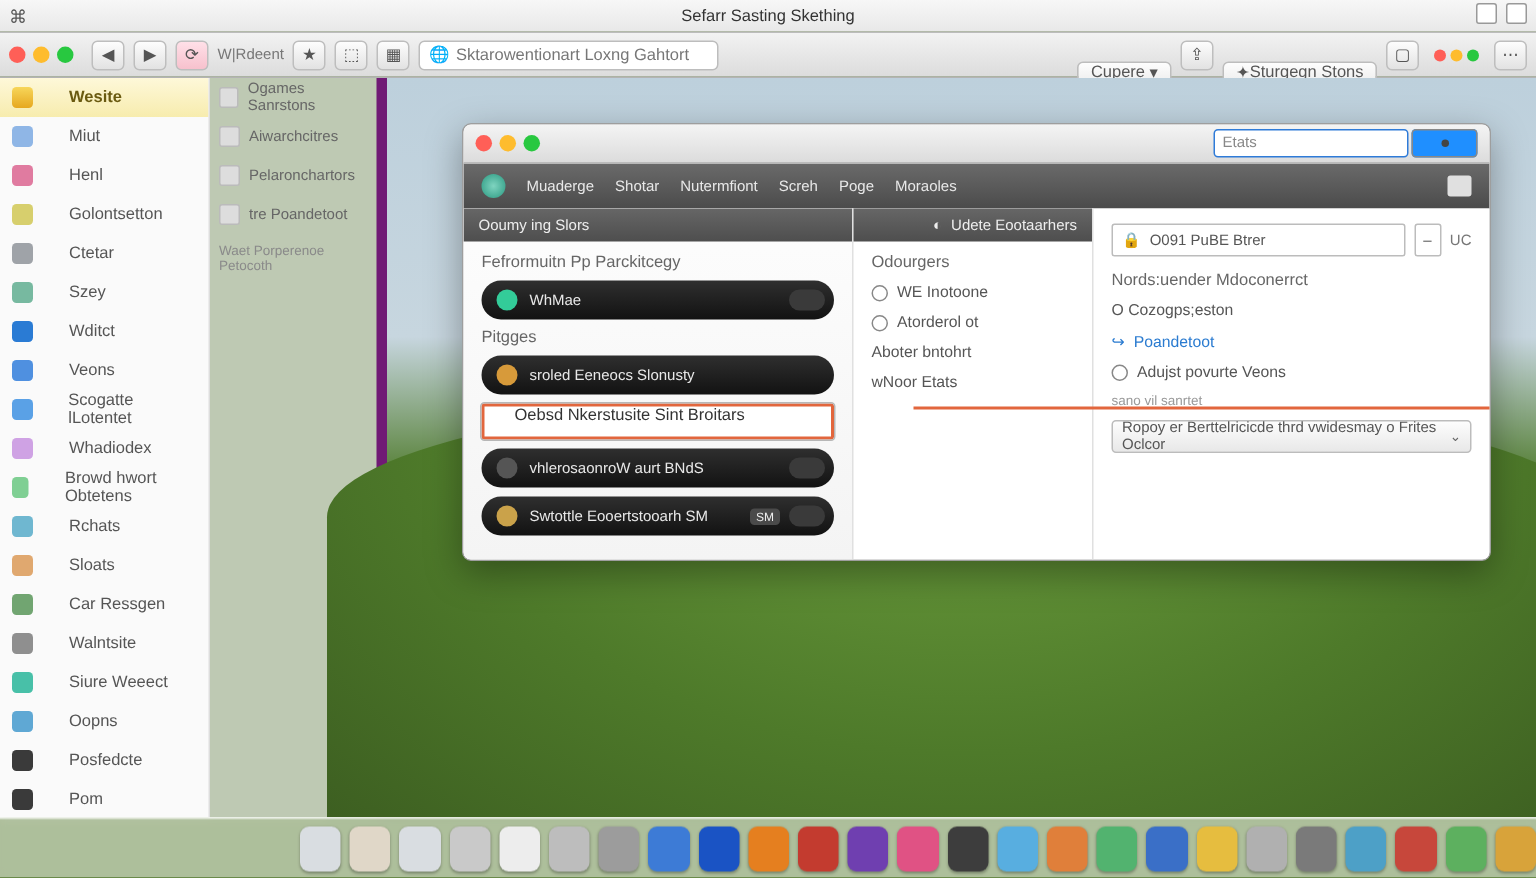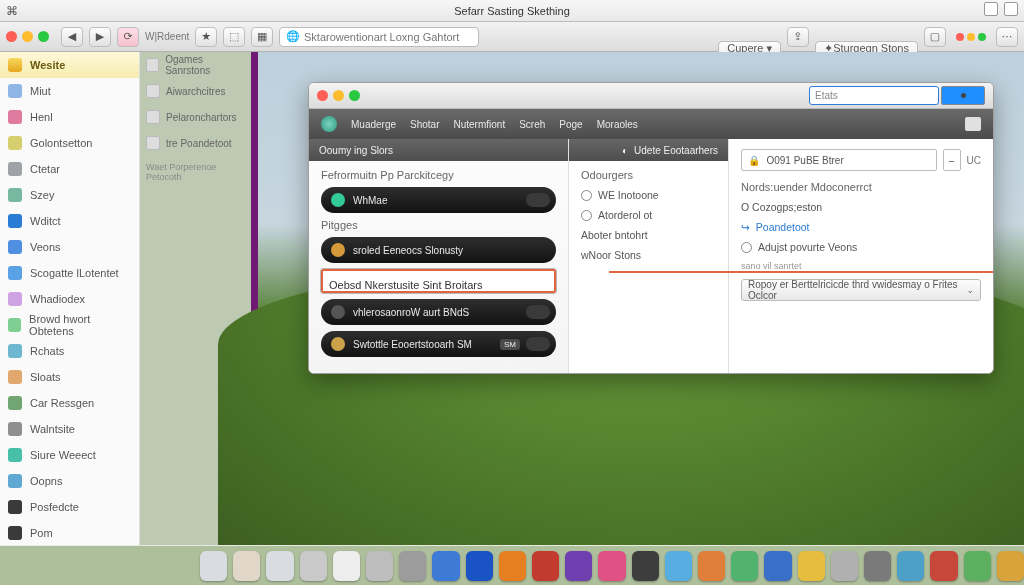--- a/index.html
+++ b/index.html
@@ -19,21 +19,21 @@
   .tool-btn{width:22px;height:20px;border:1px solid #bebebe;border-radius:4px;background:linear-gradient(#fdfdfd,#e2e2e2);display:flex;align-items:center;justify-content:center;color:#555;}
   .tool-btn.refresh{background:linear-gradient(#ffe0e8,#f7c1cd);}
   .addr{flex:0 0 200px;height:20px;border:1px solid #bdbdbd;border-radius:4px;background:#fff;padding:0 6px;display:flex;align-items:center;color:#777;}
   .toolbar .spacer{flex:1;}
   .pill{height:20px;border:1px solid #bdbdbd;border-radius:4px;background:linear-gradient(#fdfdfd,#e8e8e8);padding:0 8px;display:flex;color:#555;margin-top:29px;}
   .mini-dots{display:flex;gap:3px;margin:0 4px;}
   .mini-dots span{width:8px;height:8px;border-radius:50%;}
   
   .workspace{display:flex;height:calc(585px - 22px - 30px - 40px);}
   .sidebar{width:140px;background:#fafafa;border-right:1px solid #ddd;overflow:hidden;}
-  .sb-item{display:flex;align-items:center;gap:8px;height:26px;padding:0 8px;font-size:11px;color:#555;cursor:pointer;}
+  .sb-item{display:flex;align-items:center;gap:24px;height:26px;padding:0 8px;font-size:11px;color:#555;cursor:pointer;}
   .sb-item.hd{background:linear-gradient(#fef8d9,#f7ecae);color:#6a5a10;font-weight:600;}
   .sb-item .ic{width:14px;height:14px;border-radius:3px;display:inline-block;}
   .sidebar2{width:118px;background:rgba(235,235,235,.65);border-right:7px solid #701a75;font-size:10px;color:#666;}
   .sb2-item{display:flex;align-items:center;gap:6px;height:26px;padding:0 6px;}
   .sb2-item .ic{width:14px;height:14px;border:1px solid #bbb;background:#ddd;border-radius:2px;}
   .sidebar2 .note{font-size:9px;color:#8a8a8a;padding:6px;}
   
   .desktop{flex:1;position:relative;background:linear-gradient(#bdd0dc 0%,#c7d6df 35%,#4e7a2a 55%,#4e7a2a 100%);}
   .hill{position:absolute;left:-40px;right:-40px;bottom:0;height:58%;background:radial-gradient(ellipse at 50% 0%,#6fa23f 0%,#4e7a2a 60%,#3d5f21 100%);border-top-left-radius:50% 30%;border-top-right-radius:50% 30%;}
   
@@ -49,21 +49,21 @@
   .colA{width:260px;border-right:1px solid #e0e0e0;background:linear-gradient(#fdfdfd,#f4f4f4);}
   .colB{width:160px;border-right:1px solid #e0e0e0;}
   .colC{flex:1;}
   .subhead{height:22px;background:linear-gradient(#666,#4e4e4e);color:#eee;font-size:10px;display:flex;align-items:center;padding:0 10px;margin:-10px -12px 8px -12px;}
   .subhead.rt{justify-content:flex-end;gap:6px;}
   .secTitle{font-size:11px;color:#666;margin:4px 0 6px;}
   .pillRow{height:26px;border-radius:13px;background:linear-gradient(#2f2f2f,#121212);color:#e8e8e8;font-size:10px;display:flex;align-items:center;gap:8px;padding:0 10px;margin-bottom:6px;position:relative;}
   .pillRow .pi{width:14px;height:14px;border-radius:50%;}
   .pillRow .toggle{position:absolute;right:6px;width:24px;height:14px;border-radius:7px;background:#3a3a3a;}
   .pillRow .badge{position:absolute;right:36px;font-size:8px;background:#4a4a4a;color:#eee;border-radius:3px;padding:1px 4px;}
-  .txtField{height:24px;border:2px solid #e2663d;border-radius:2px;outline:1px solid #b7b7b7;background:#fff;font-size:11px;color:#333;padding:0 6px;display:flex;align-items:flex-end;margin:6px 0;}
+  .txtField{height:24px;border:2px solid #e2663d;border-radius:2px;outline:1px solid #b7b7b7;background:#fff;font-size:11px;color:#333;padding:0 20px;display:flex;align-items:flex-start;margin:6px 0;}
   .callout{position:absolute;height:0;border-top:2px solid #e2663d;}
   .opt{display:flex;align-items:center;gap:6px;font-size:10.5px;color:#555;margin:8px 0;}
   .radio{width:11px;height:11px;border:1px solid #888;border-radius:50%;background:#fff;}
   .radio.on:after{content:"";display:block;width:5px;height:5px;margin:2px;background:#444;border-radius:50%;}
   .fieldbox{height:22px;border:1px solid #bcbcbc;border-radius:2px;background:#fff;font-size:10px;color:#555;padding:0 6px;display:flex;align-items:center;gap:6px;}
   .dropdown{height:22px;border:1px solid #bcbcbc;border-radius:3px;background:linear-gradient(#fdfdfd,#e8e8e8);font-size:10px;color:#555;display:flex;align-items:center;padding:0 6px;justify-content:space-between;}
   .chev{font-size:9px;color:#666;}
   
   .dock{position:absolute;left:0;right:0;bottom:0;height:40px;background:rgba(255,255,255,.45);border-top:1px solid rgba(255,255,255,.7);display:flex;align-items:center;justify-content:center;gap:6px;backdrop-filter:blur(3px);padding-left:200px;}
   .dock .app{width:30px;height:30px;border-radius:6px;box-shadow:0 1px 2px rgba(0,0,0,.3);}
@@ -288,21 +288,21 @@
               <span>WE Inotoone</span>
             </div>
           <div class="opt">
               <span class="radio"></span>
               <span>Atorderol ot</span>
             </div>
           <div class="opt">
               <span>Aboter bntohrt</span>
             </div>
           <div class="opt">
-              <span>wNoor Stons</span>
+              <span>wNoor Etats</span>
             </div>
         </div>
 
         <div class="col colC">
           <div style="display:flex;gap:6px;align-items:center">
             <div class="fieldbox" style="flex:1">
               <span>🔒</span>
               <span>O091 PuBE Btrer</span>
             </div>
             <div class="fieldbox" style="width:18px;justify-content:center">–</div>

